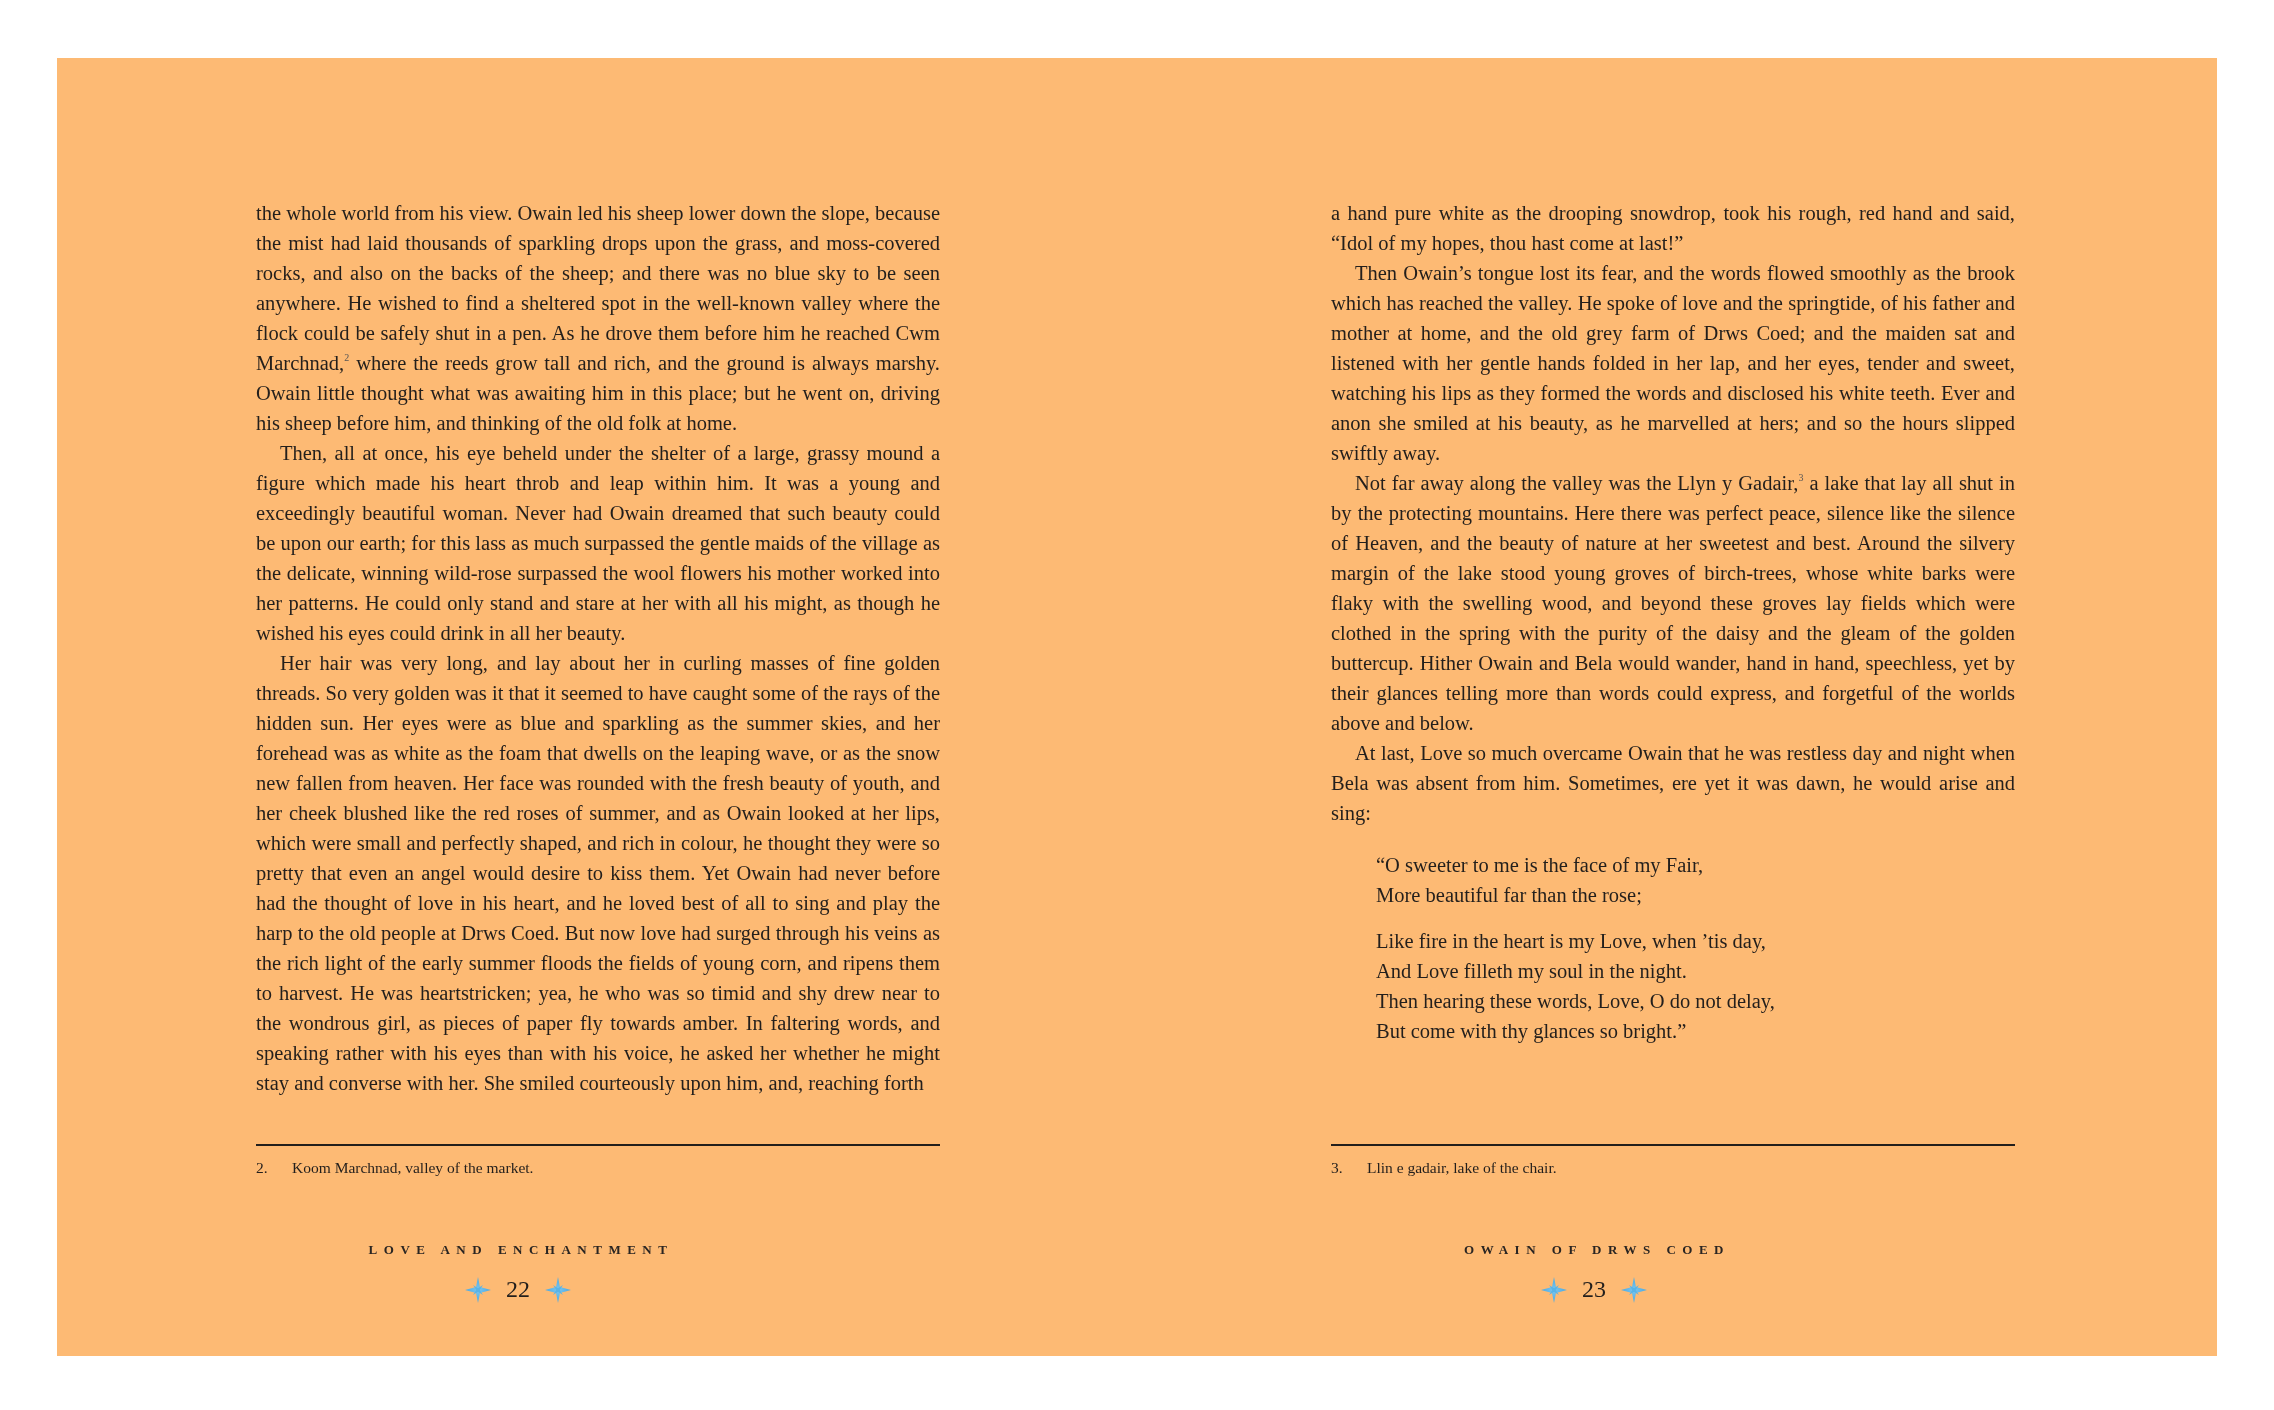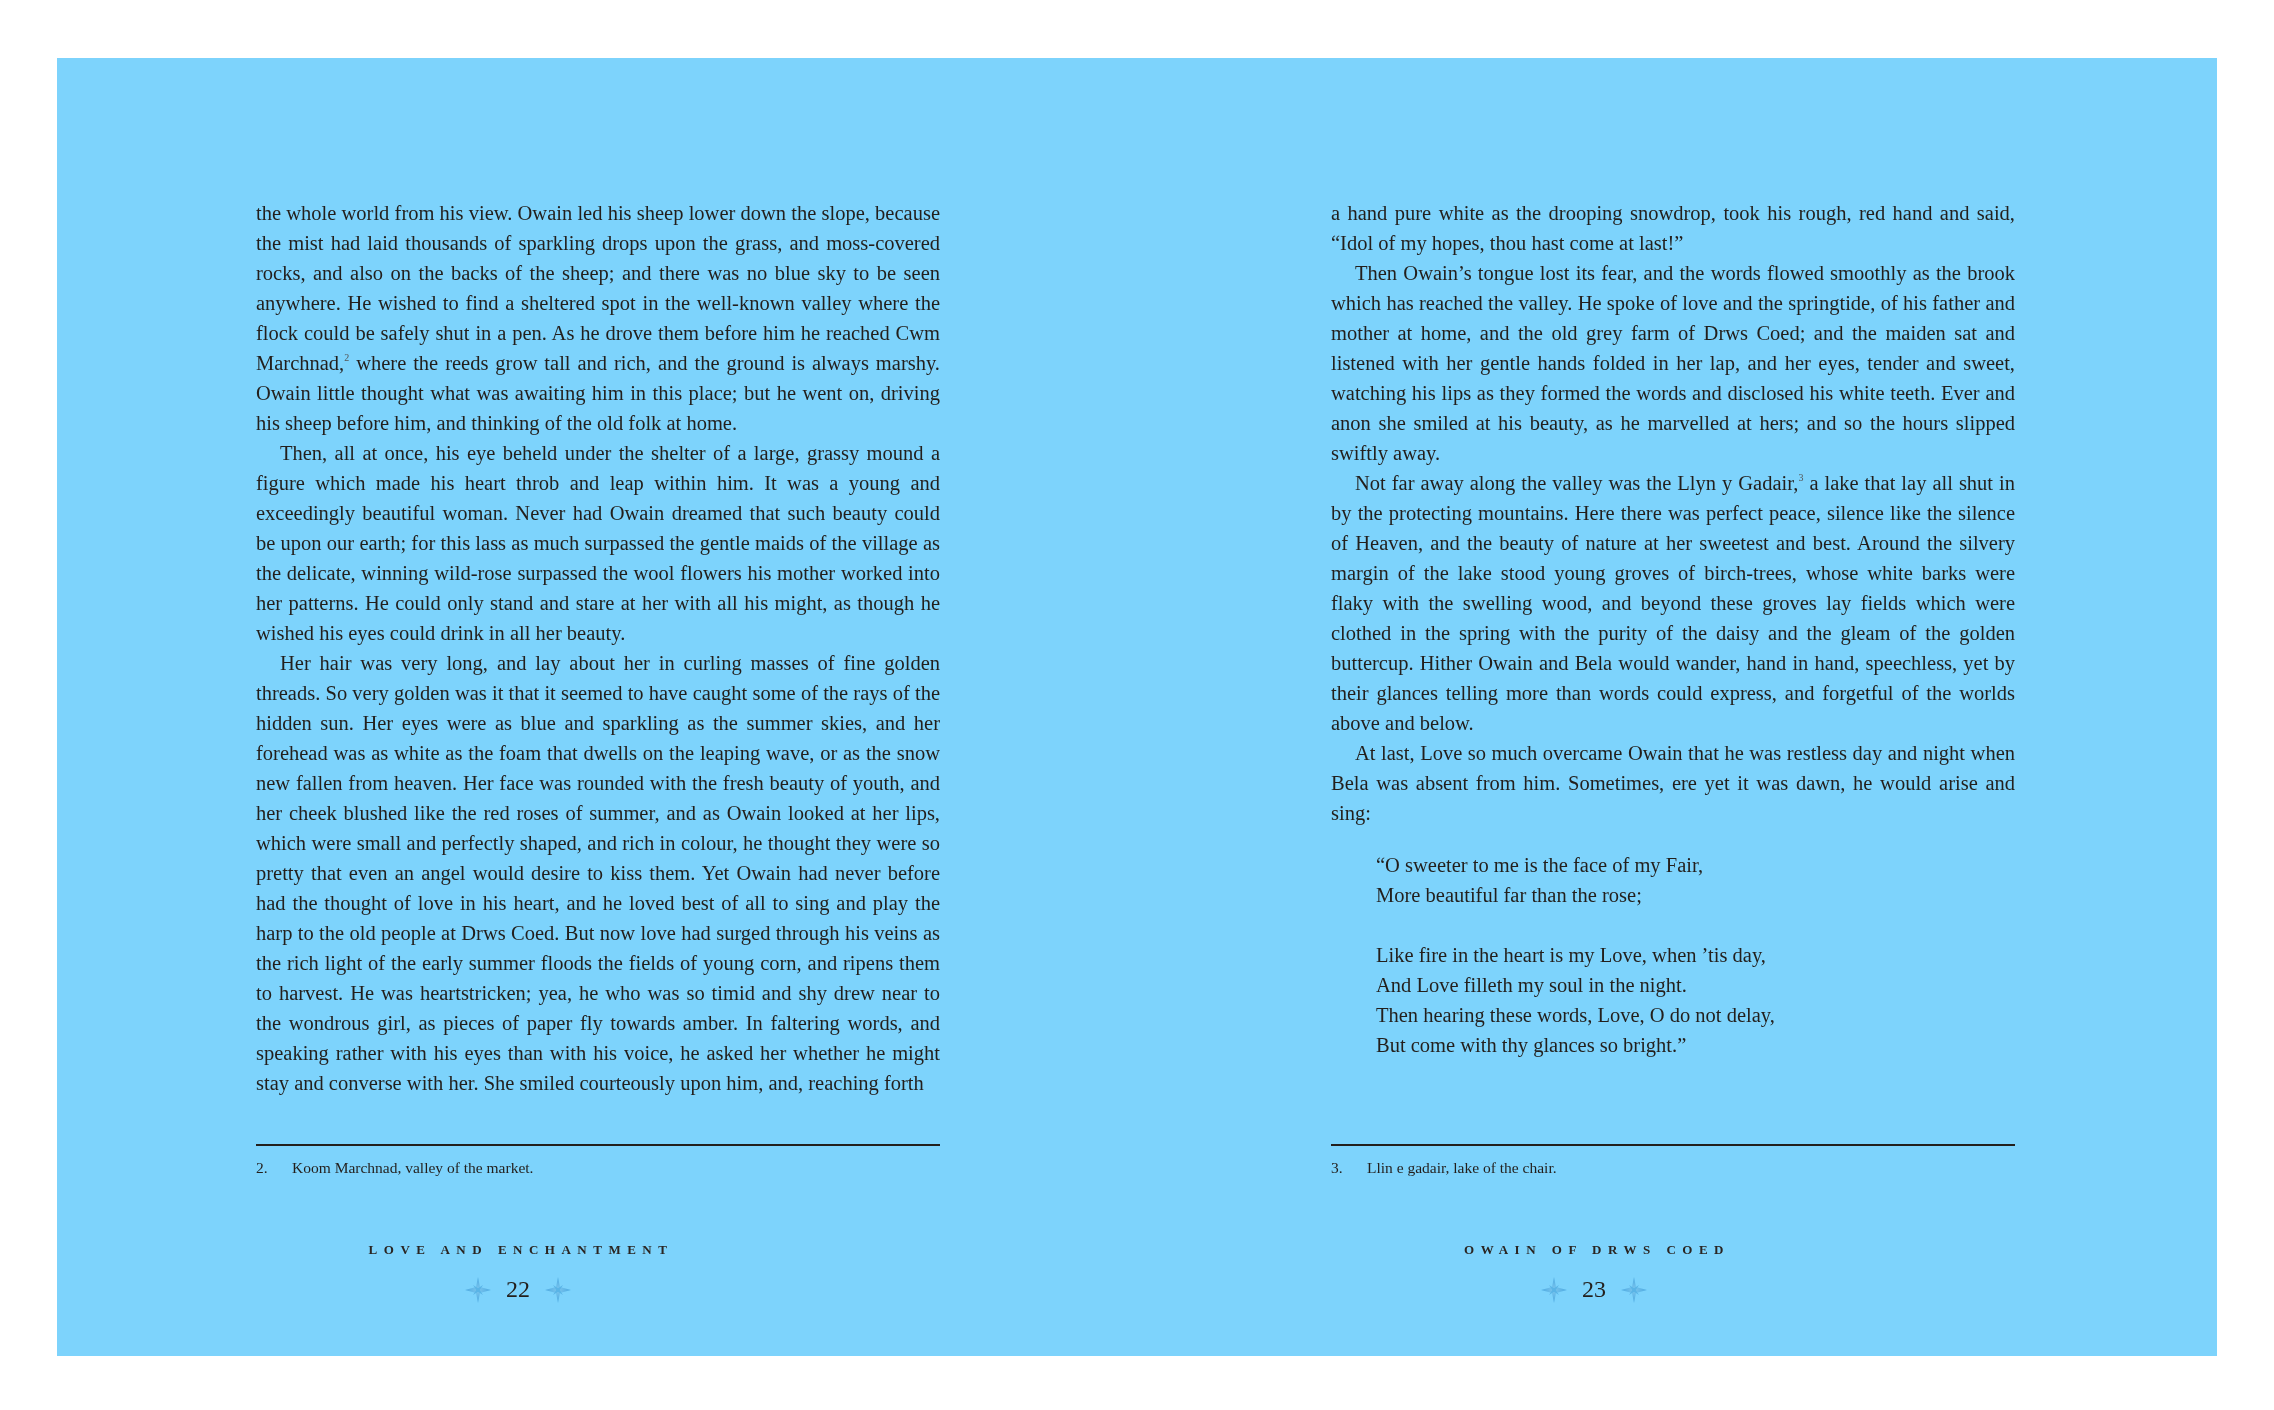--- a/index.html
+++ b/index.html
@@ -14,21 +14,21 @@
     overflow: hidden;
     font-family: "Liberation Serif", "DejaVu Serif", serif;
     color: #231f1c;
   }
   .spread {
     position: absolute;
     left: 57px;
     top: 58px;
     width: 2160px;
     height: 1298px;
-    background: #7dd3fc;
+    background: #fdba74;
   }
   .page {
     position: absolute;
     top: 0;
     height: 1298px;
   }
   .page.left  { left: 0;    width: 1080px; }
   .page.right { left: 1076px; width: 1080px; }
 
   .body-text {
@@ -56,21 +56,21 @@
     font-size: 10px;
     vertical-align: 9px;
     line-height: 0;
     color: #555;
   }
   .verse {
     margin: 22px 0 0 45px;
     text-align: left;
   }
   .verse .stanza {
-    margin-bottom: 30px;
+    margin-bottom: 16px;
   }
   .verse .stanza:last-child { margin-bottom: 0; }
   .verse .line {
     display: block;
     white-space: nowrap;
   }
 
   .footnote-rule {
     position: absolute;
     top: 1086px;

